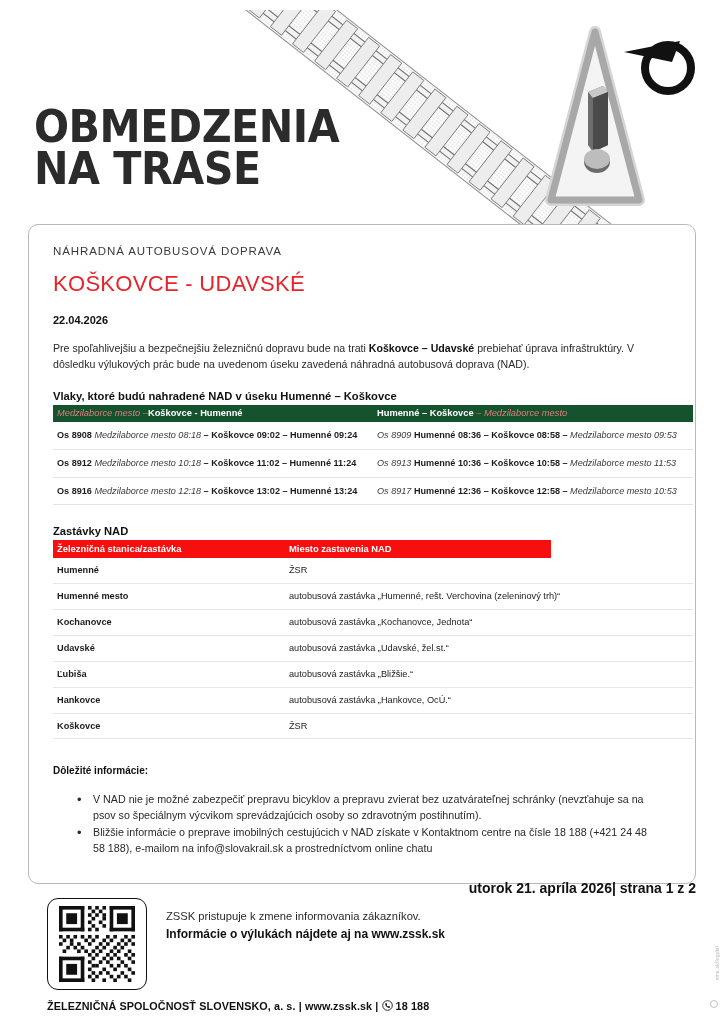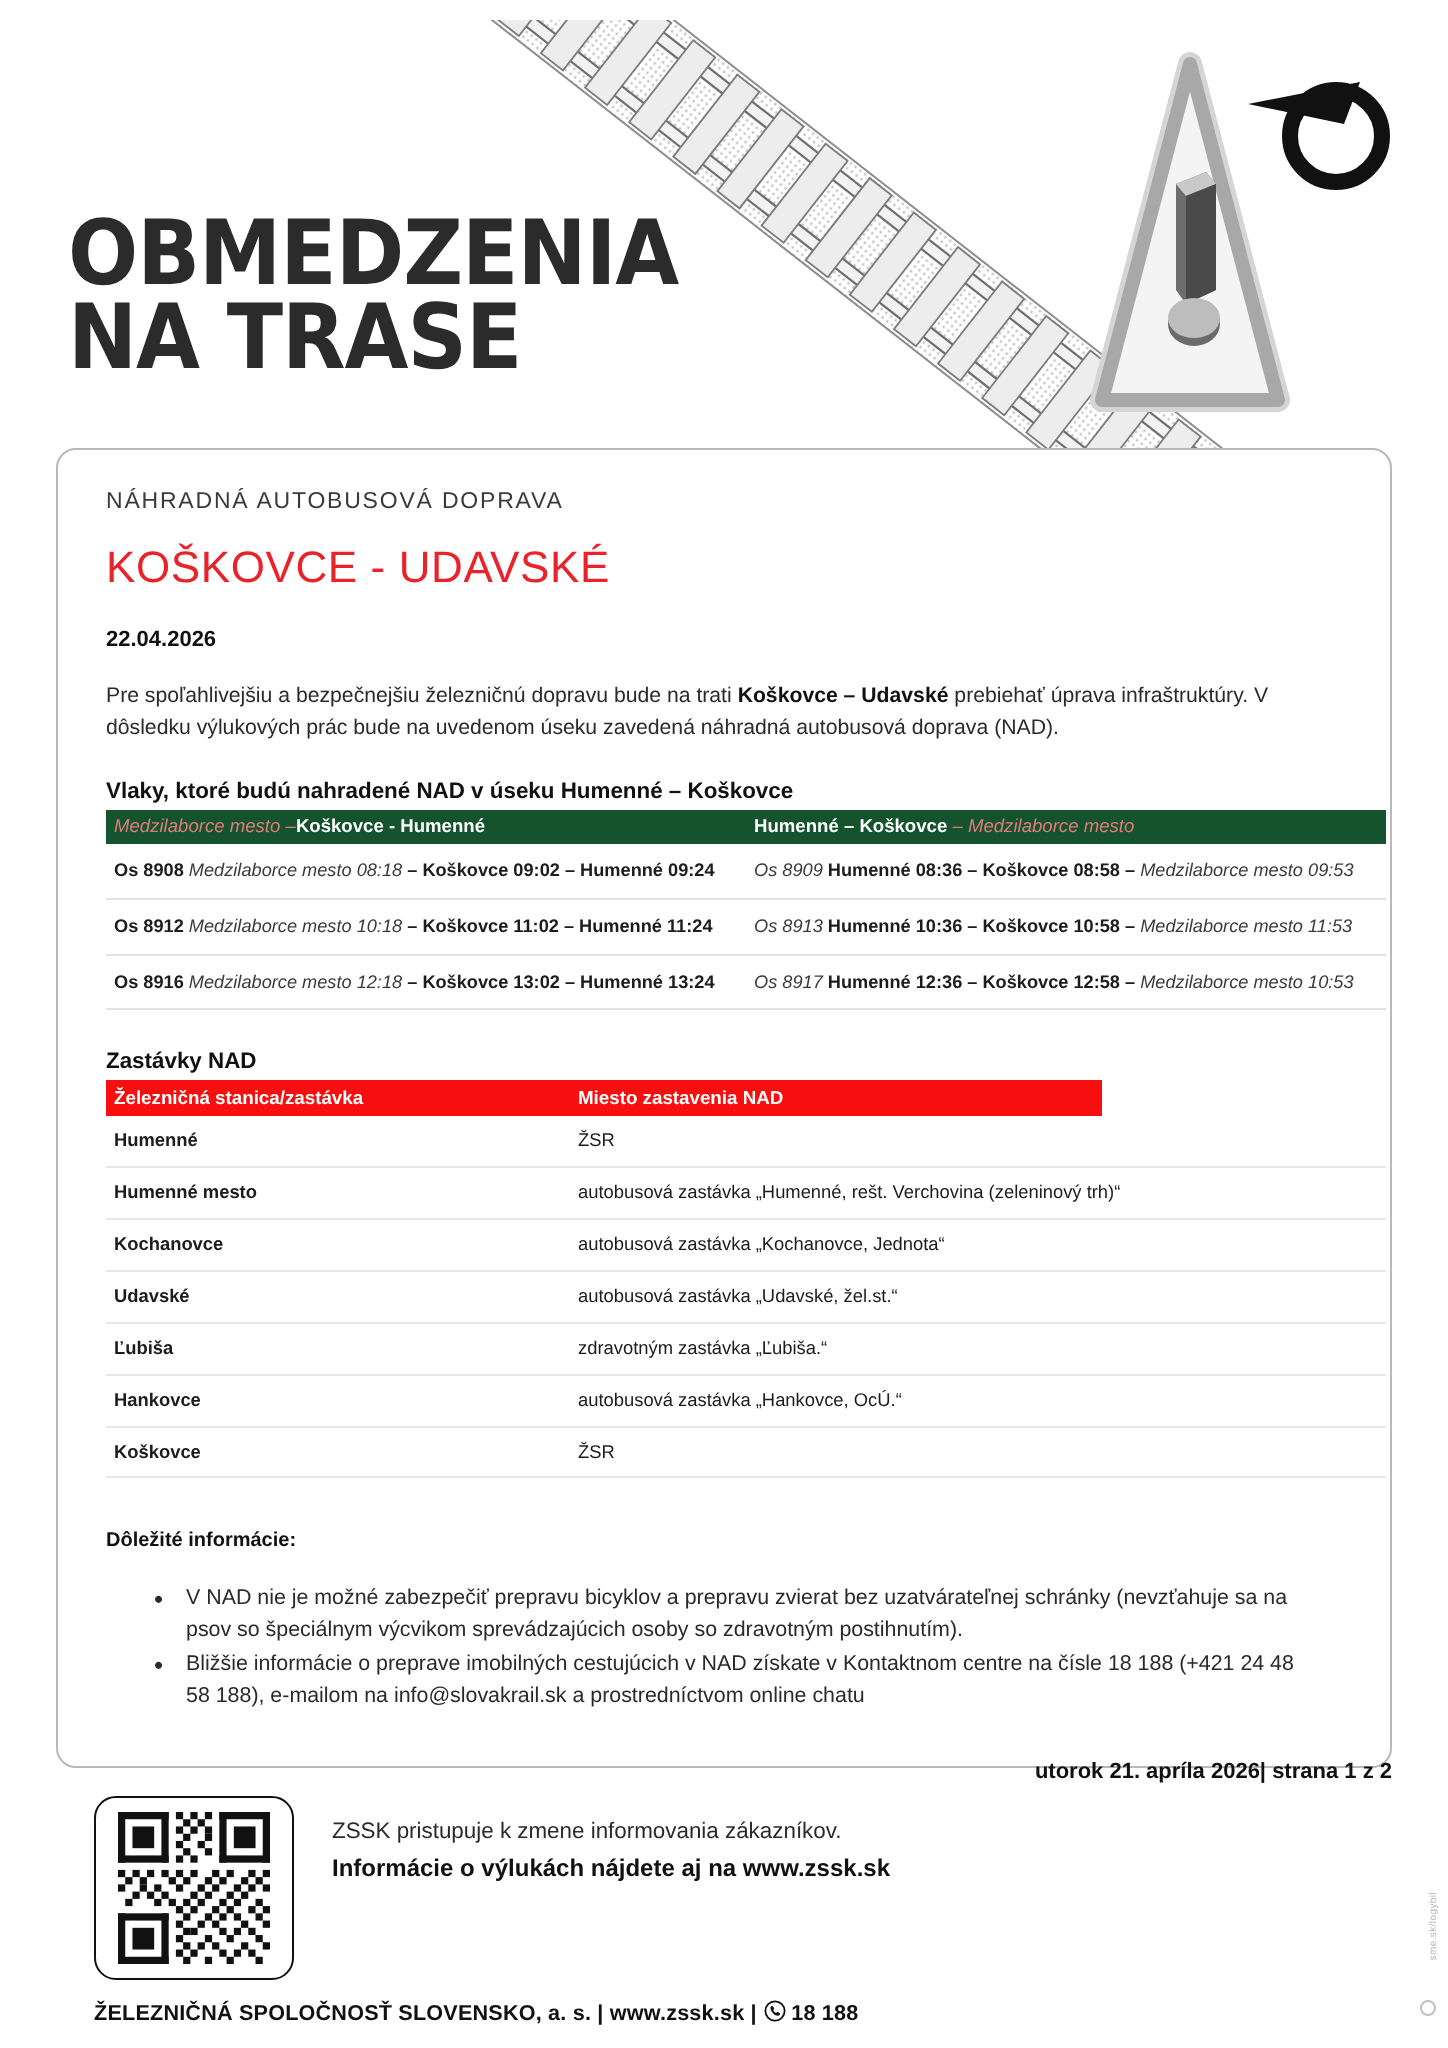--- a/index.html
+++ b/index.html
@@ -95,21 +95,21 @@
   .imp-list li {
     position:relative; padding-left:24px; font-size:10.7px; line-height:1.45;
     color:#2a2a2a; margin-bottom:2px; max-width:630px;
   }
   .imp-list li::before {
     content:"\2022"; position:absolute; left:8px; top:-1px; font-size:13px; color:#2a2a2a;
   }
 
   
   .foot-date {
-    position:absolute; right:28px; top:880px; font-size:11px; font-weight:bold; color:#111;
+    position:absolute; right:28px; top:880px; font-size:14px; font-weight:bold; color:#111;
   }
   .qr { position:absolute; left:47px; top:898px; width:100px; height:92px; }
   .qr-box {
     width:100px; height:92px; border:1.6px solid #111; border-radius:11px;
     display:flex; align-items:center; justify-content:center; background:#fff;
   }
   .qr-grid { width:76px; height:76px; display:grid; grid-template-columns:repeat(21,1fr); grid-template-rows:repeat(21,1fr); }
 
   .foot-msg { position:absolute; left:166px; top:908px; width:470px; }
   .foot-msg .l1 { font-size:11.2px; color:#2a2a2a; line-height:1.5; }
@@ -249,21 +249,21 @@
           <tr class="srow">
             <td class="a">Kochanovce</td>
             <td class="b" colspan="2">autobusová zastávka „Kochanovce, Jednota“</td>
           </tr>
           <tr class="srow">
             <td class="a">Udavské</td>
             <td class="b" colspan="2">autobusová zastávka „Udavské, žel.st.“</td>
           </tr>
           <tr class="srow">
             <td class="a">Ľubiša</td>
-            <td class="b" colspan="2">zdravotným zastávka „Ľubiša.“</td>
+            <td class="b" colspan="2">autobusová zastávka „Bližšie.“</td>
           </tr>
           <tr class="srow">
             <td class="a">Hankovce</td>
             <td class="b" colspan="2">autobusová zastávka „Hankovce, OcÚ.“</td>
           </tr>
           <tr class="srow">
             <td class="a">Koškovce</td>
             <td class="b" colspan="2">ŽSR</td>
           </tr>
         </tbody>

